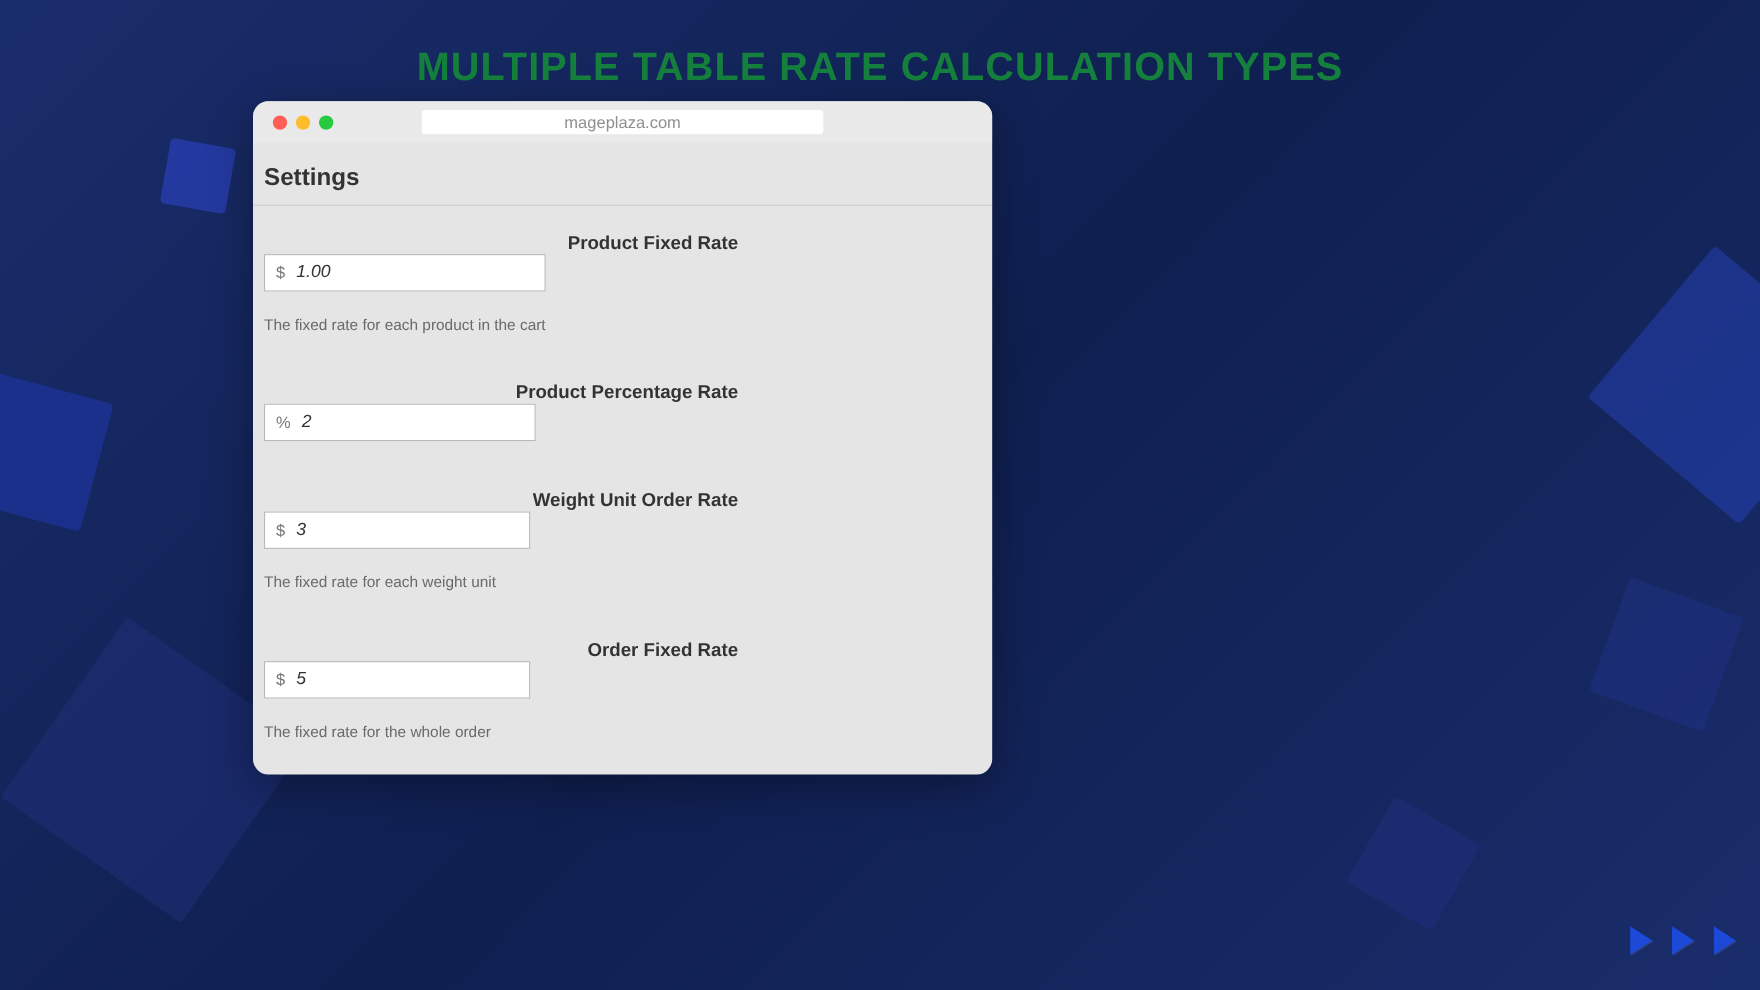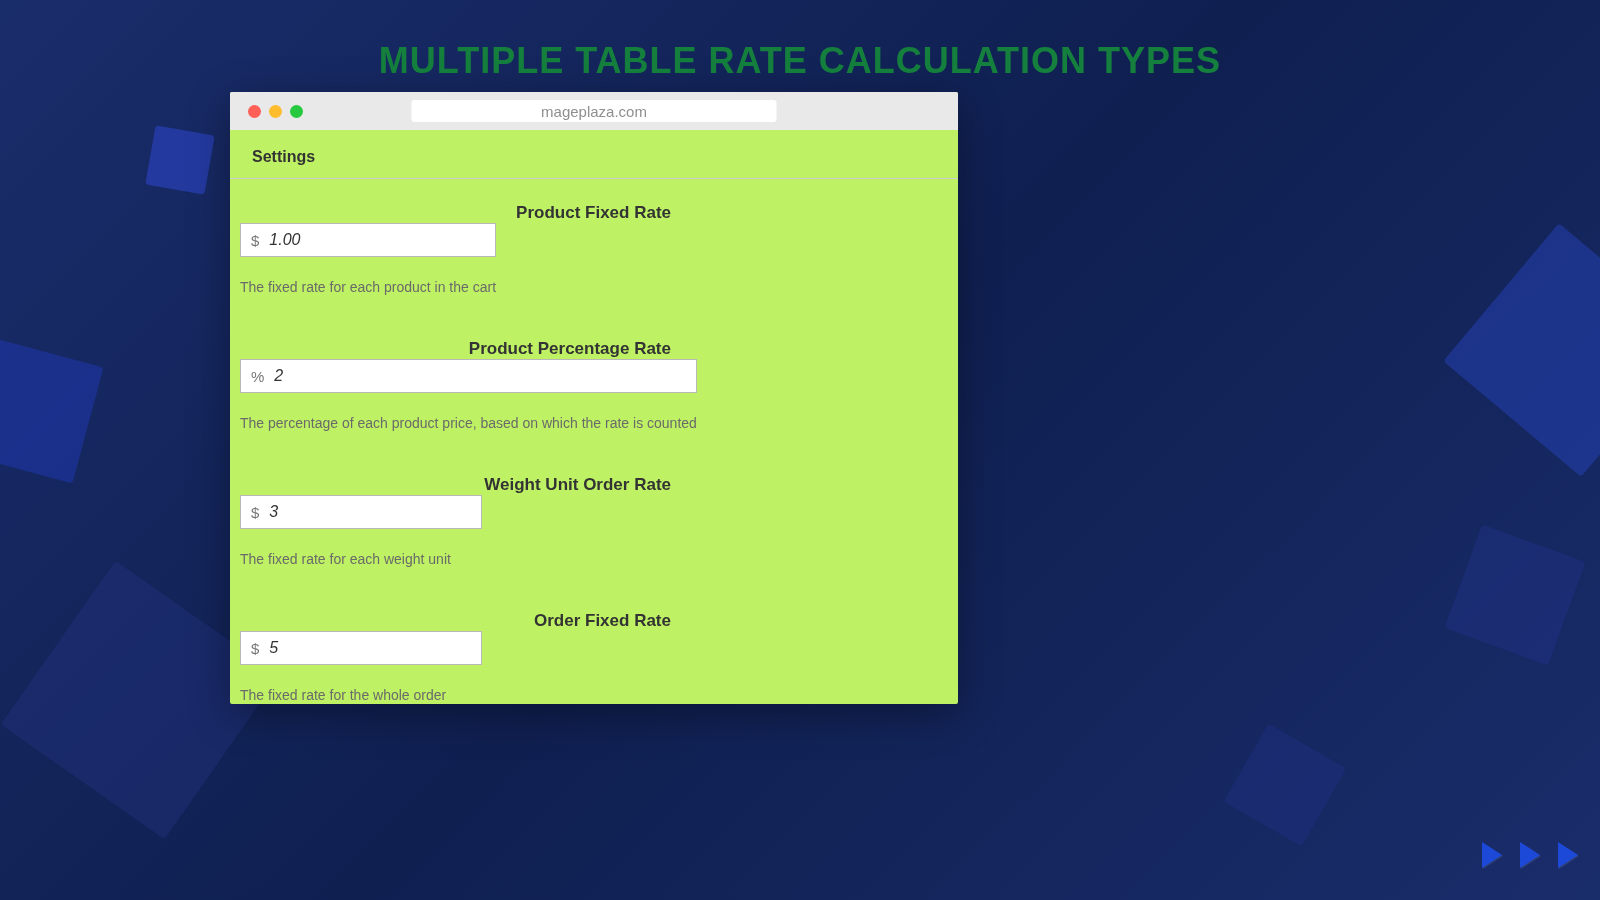--- a/index.html
+++ b/index.html
@@ -32,24 +32,24 @@
       font-weight: 800;
       letter-spacing: 1px;
       padding-top: 40px;
       font-family: "Segoe UI", Arial, sans-serif;
     }
 
     .browser-window {
       position: absolute;
       top: 92px;
       left: 230px;
-      width: 728px;
+      width: 672px;
       height: 612px;
-      background: #bef264;
-      border-radius: 2px;
+      background: #e5e5e5;
+      border-radius: 14px;
       box-shadow: 0 10px 40px rgba(0,0,0,0.35);
       overflow: hidden;
     }
     .browser-bar {
       height: 38px;
       background: #e9e9e9;
       display: flex;
       align-items: center;
       padding: 0 18px;
       position: relative;
@@ -69,24 +69,24 @@
       border-radius: 3px;
       display: flex;
       align-items: center;
       justify-content: center;
       font-size: 15px;
       color: #8f8f8f;
     }
 
     .content { padding: 18px 0 0 0; }
     .settings-heading {
-      font-size: 16px;
+      font-size: 22px;
       font-weight: 600;
       color: #333;
-      padding: 0 0 8px 22px;
+      padding: 0 0 8px 10px;
       margin: 0 0 0 0;
     }
     .hr { border: none; border-top: 1px solid #ccc; margin: 4px 0 18px 0; }
 
     .form-body { padding: 0 10px 0 10px; }
 
     .form-row {
       display: flex;
       align-items: flex-start;
       margin-bottom: 38px;
@@ -187,21 +187,20 @@
         </div>
       </div>
 
       <div class="form-row">
         <div class="form-label">Product Percentage Rate</div>
         <div class="form-field">
           <div class="input-wrap">
             <span class="input-prefix">%</span>
             <input class="input-value" value="2" style="">
           </div>
-          <div class="helper-text">The percentage of each product price, based on which the rate is counted</div>
         </div>
       </div>
 
       <div class="form-row">
         <div class="form-label">Weight Unit Order Rate</div>
         <div class="form-field">
           <div class="input-wrap">
             <span class="input-prefix">$</span>
             <input class="input-value" value="3" style="">
           </div>

